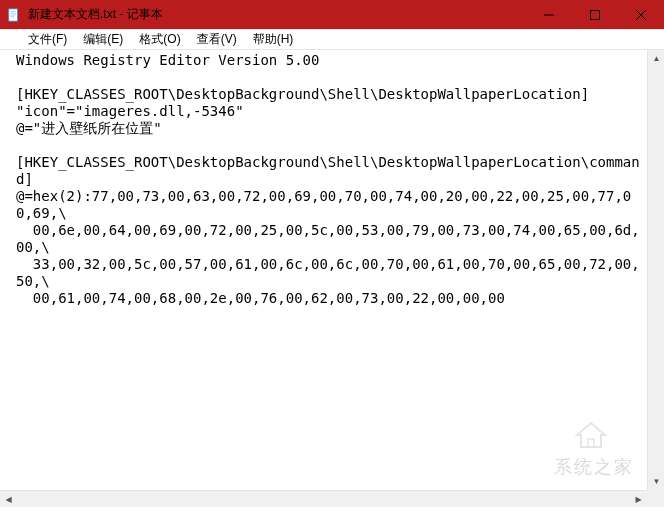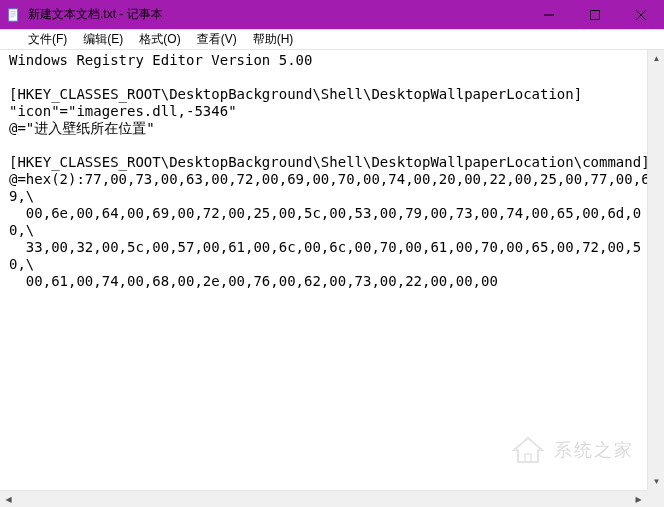--- a/index.html
+++ b/index.html
@@ -1,37 +1,37 @@
 <!DOCTYPE html>
 <html><head>
   <meta charset="utf-8">
   <style>
     * { margin: 0; padding: 0; box-sizing: border-box; }
     body { width: 664px; height: 507px; font-family: "Microsoft YaHei", SimSun, sans-serif; background: #fff; overflow: hidden; position: relative; }
     
-    .titlebar { height: 30px; background: #a21caf; display: flex; align-items: center; border-bottom: 1px solid #e5e5e5; }
+    .titlebar { height: 30px; background: #b91c1c; display: flex; align-items: center; border-bottom: 1px solid #e5e5e5; }
     .titlebar-icon { width: 16px; height: 16px; margin-left: 6px; display: flex; align-items: center; justify-content: center; }
     .titlebar-icon svg { width: 14px; height: 14px; }
     .titlebar-text { margin-left: 6px; font-size: 12px; color: #000; flex: 1; }
     .titlebar-controls { display: flex; height: 100%; }
     .titlebar-btn { width: 46px; height: 100%; display: flex; align-items: center; justify-content: center; font-size: 10px; color: #000; cursor: pointer; }
     
     .menubar { height: 20px; display: flex; align-items: center; padding-left: 20px; font-size: 12px; border-bottom: 1px solid #e5e5e5; }
     .menubar-item { padding: 2px 8px; cursor: pointer; }
     
     .editor { position: relative; height: calc(100% - 30px - 20px - 17px); overflow: auto; }
-    .editor-content { padding: 2px 9px; font-family: "宋体", SimSun, Consolas, monospace; font-size: 14px; line-height: 17px; white-space: pre-wrap; word-break: break-all; color: #000; }
+    .editor-content { padding: 2px 16px; font-family: "宋体", SimSun, Consolas, monospace; font-size: 14px; line-height: 17px; white-space: pre-wrap; word-break: break-all; color: #000; }
     
     .scrollbar-v { position: absolute; right: 0; top: 50px; bottom: 17px; width: 17px; background: #f0f0f0; border-left: 1px solid #e5e5e5; display: flex; flex-direction: column; }
     .scrollbar-h { position: absolute; left: 0; right: 17px; bottom: 0; height: 17px; background: #f0f0f0; border-top: 1px solid #e5e5e5; display: flex; }
     .scrollbar-corner { position: absolute; right: 0; bottom: 0; width: 17px; height: 17px; background: #f0f0f0; }
     .sb-btn { width: 17px; height: 17px; display: flex; align-items: center; justify-content: center; font-size: 8px; color: #555; cursor: pointer; }
     .sb-track { flex: 1; }
     
-    .watermark { position: absolute; right: 30px; bottom: 37px; opacity: 0.3; display: flex; align-items: center; }
+    .watermark { position: absolute; right: 30px; bottom: 28px; opacity: 0.3; display: flex; align-items: center; flex-direction: column; }
     .watermark svg { width: 40px; height: 40px; }
     .watermark-text { font-size: 18px; color: #888; margin-left: 6px; letter-spacing: 2px; }
   </style>
 </head>
 <body>
 
 <div class="titlebar">
   <span class="titlebar-icon">
     <svg viewBox="0 0 16 16">
         <rect x="2" y="1" width="10" height="14" fill="#fff" stroke="#4a90d9" stroke-width="1"></rect>

